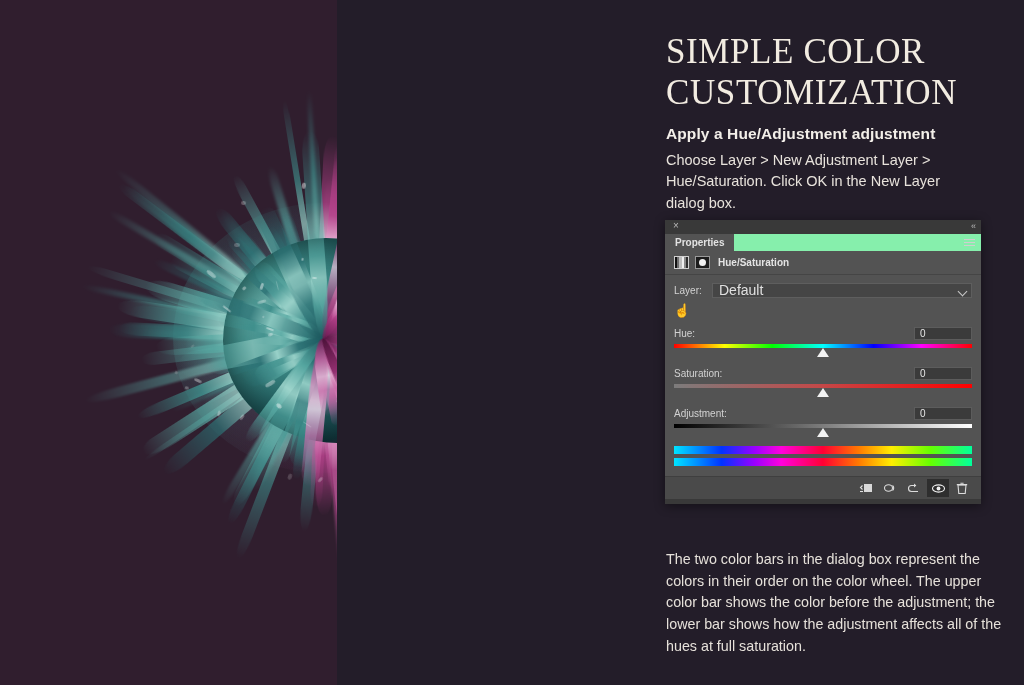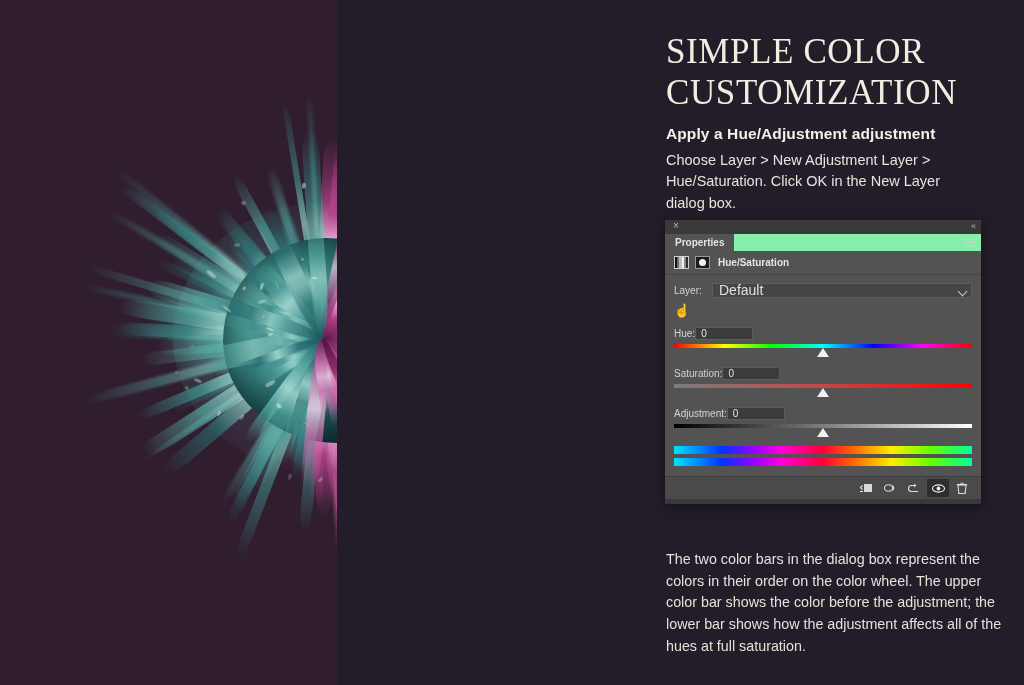--- a/index.html
+++ b/index.html
@@ -269,20 +269,21 @@
     width: 30px;
     font-size: 13px;
     color: #e0e0e0;
     text-align: left;
     line-height: 13px;
     cursor: pointer;
   }
   .slider-group { margin-bottom: 5px; }
   .slider-head {
     display: flex;
+    justify-content: space-between;
     align-items: center;
     height: 14px;
   }
   .slider-label { font-size: 10px; color: #d2d2d2; }
   .num-field {
     width: 58px; height: 13px;
     background: #3b3b3b;
     border: 1px solid #5c5c5c;
     box-sizing: border-box;
     color: #e6e6e6;

